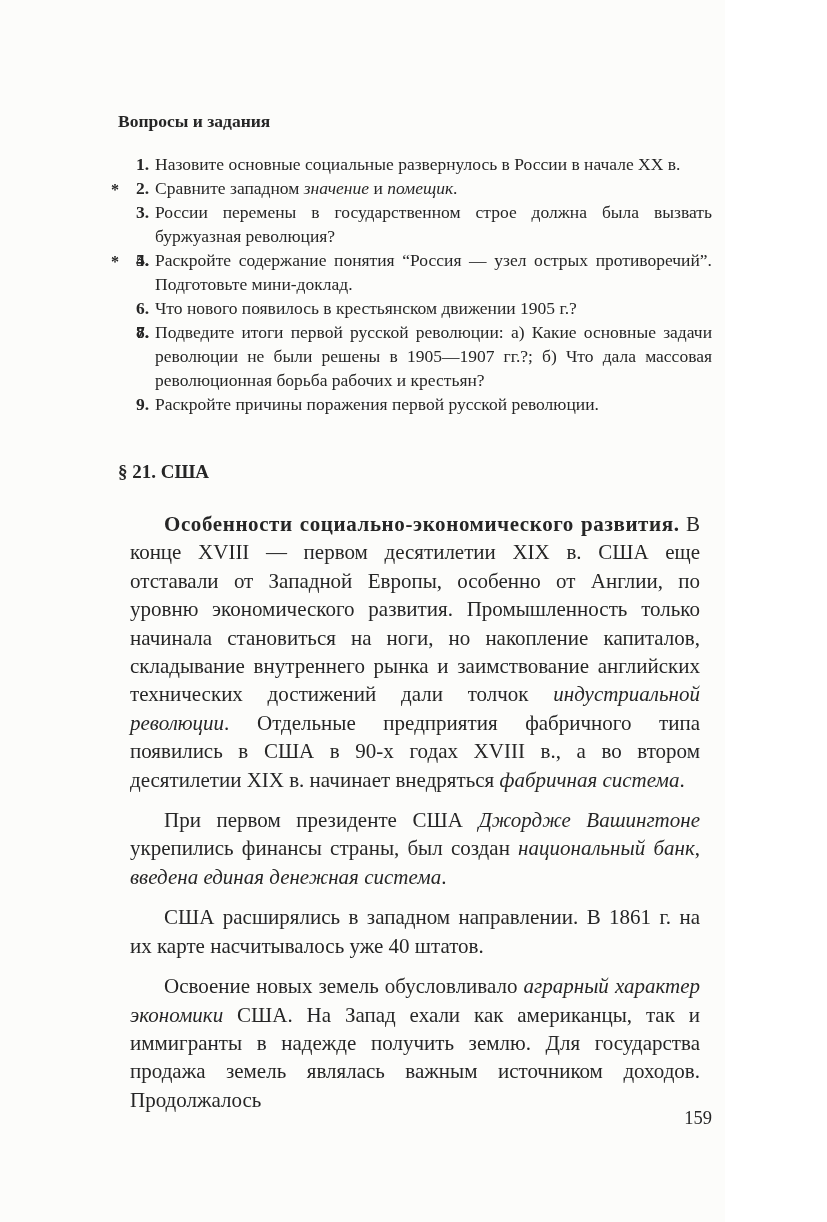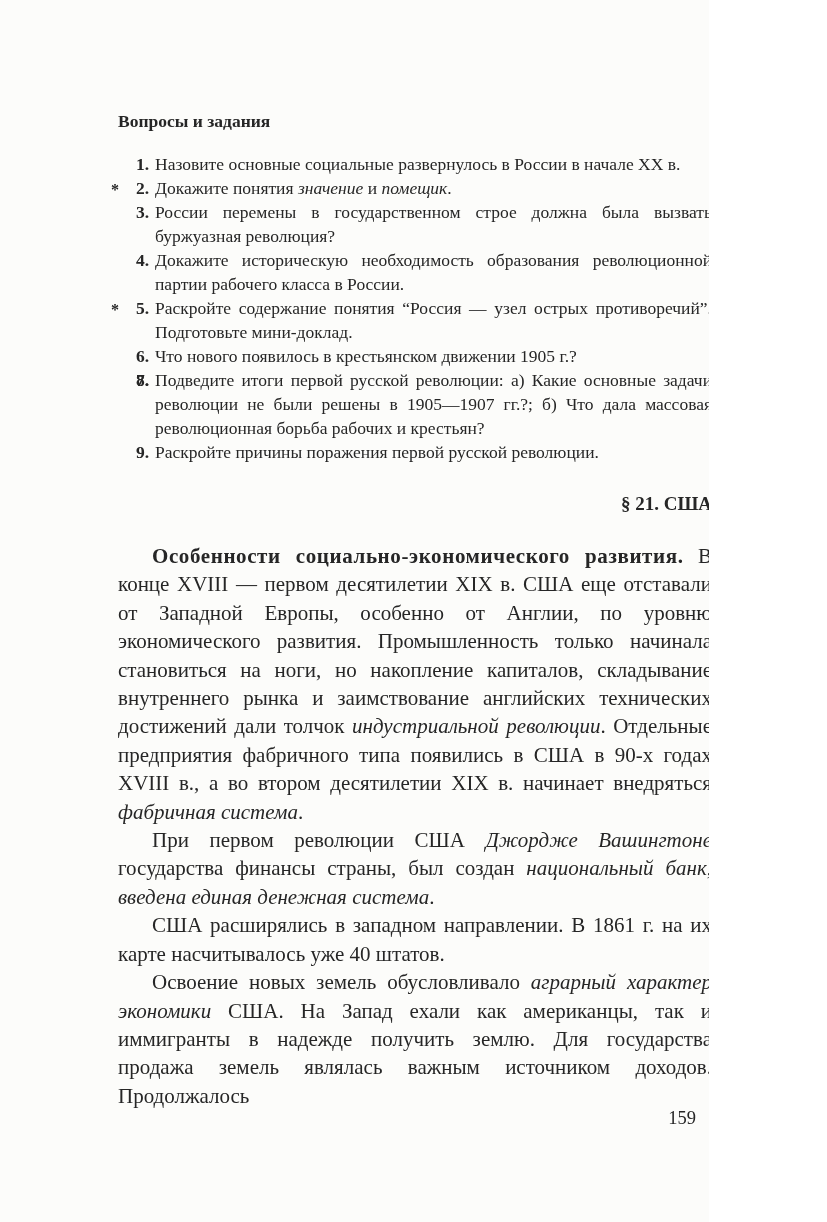--- a/index.html
+++ b/index.html
@@ -4,20 +4,21 @@
 <style>
   html, body { margin: 0; padding: 0; }
   .page {
     position: relative;
     width: 709px;
     height: 1222px;
     background: #fcfcfa;
     color: #262626;
     font-family: "Liberation Serif", "DejaVu Serif", serif;
     overflow: hidden;
+    padding-left: 16px;
   }
   .content {
     position: absolute;
     left: 118px;
     top: 110px;
     width: 594px;
   }
   .q-heading {
     font-weight: bold;
     font-size: 17.5px;
@@ -41,67 +42,67 @@
   }
   .q-num {
     position: absolute;
     left: 0;
     top: 0;
     width: 31px;
     text-align: right;
     font-weight: bold;
   }
   .section-heading {
-    text-align: right;
+    text-align: left;
     font-weight: bold;
     font-size: 19px;
     line-height: 24px;
-    margin: 28px 0 26px 0;
+    margin: 44px 0 26px 0;
   }
   .para {
     font-size: 21px;
     line-height: 28.4px;
     text-align: justify;
     text-indent: 34px;
-    margin: 0;
+    margin: 12px;
   }
   .it { font-style: italic; }
   .lead { font-weight: bold; letter-spacing: 0.6px; }
   .page-num {
     position: absolute;
-    left: 102px;
+    left: 118px;
     top: 1108px;
     width: 594px;
     text-align: right;
     font-size: 18.5px;
   }
 </style>
 </head>
 <body>
 
 <div class="page">
   <div class="content">
     <div class="q-heading">Вопросы и задания</div>
 
     <div class="q-list" id="q-list">
         <div class="q-item"><span class="q-num">1.</span><span><span>Назовите основные социальные развернулось в России в начале XX в.</span></span></div>
-        <div class="q-item"><span class="q-star">*</span><span class="q-num">2.</span><span><span>Докажите понятия </span><span class="it">значение</span><span> и </span><span class="it">помещик</span><span>.</span></span></div>
+        <div class="q-item"><span class="q-star">*</span><span class="q-num">2.</span><span><span>Сравните западном </span><span class="it">значение</span><span> и </span><span class="it">помещик</span><span>.</span></span></div>
         <div class="q-item"><span class="q-num">3.</span><span><span>России перемены в государственном строе должна была вызвать буржуазная революция?</span></span></div>
-        <div class="q-item"><span class="q-num">4.</span><span><span>Докажите историческую необходимость образования революционной партии рабочего класса в России.</span></span></div>
+        <div class="q-item"><span class="q-num">4.</span></div>
         <div class="q-item"><span class="q-star">*</span><span class="q-num">5.</span><span><span>Раскройте содержание понятия “Россия — узел острых противоречий”. Подготовьте мини-доклад.</span></span></div>
         <div class="q-item"><span class="q-num">6.</span><span><span>Что нового появилось в крестьянском движении 1905 г.?</span></span></div>
         <div class="q-item"><span class="q-num">7.</span></div>
         <div class="q-item"><span class="q-num">8.</span><span><span>Подведите итоги первой русской революции: а) Какие основные задачи революции не были решены в 1905—1907 гг.?; б) Что дала массовая революционная борьба рабочих и крестьян?</span></span></div>
         <div class="q-item"><span class="q-num">9.</span><span><span>Раскройте причины поражения первой русской революции.</span></span></div>
       </div>
 
     <div class="section-heading">§ 21. США</div>
 
     <div id="paragraphs">
         <p class="para"><span class="lead">Особенности социально-экономического развития.</span><span> В конце XVIII — первом десятилетии XIX в. США еще отставали от Западной Европы, особенно от Англии, по уровню экономического развития. Промышленность только начинала становиться на ноги, но накопление капиталов, складывание внутреннего рынка и заимствование английских технических достижений дали толчок </span><span class="it">индустриальной революции</span><span>. Отдельные предприятия фабричного типа появились в США в 90-х годах XVIII в., а во втором десятилетии XIX в. начинает внедряться </span><span class="it">фабричная система</span><span>.</span></p>
-        <p class="para"><span>При первом революции США </span><span class="it">Джордже Вашингтоне</span><span> государства финансы страны, был создан </span><span class="it">национальный банк</span><span>, </span><span class="it">введена единая денежная система</span><span>.</span></p>
+        <p class="para"><span>При первом президенте США </span><span class="it">Джордже Вашингтоне</span><span> укрепились финансы страны, был создан </span><span class="it">национальный банк</span><span>, </span><span class="it">введена единая денежная система</span><span>.</span></p>
         <p class="para"><span>США расширялись в западном направлении. В 1861 г. на их карте насчитывалось уже 40 штатов.</span></p>
         <p class="para"><span>Освоение новых земель обусловливало </span><span class="it">аграрный характер экономики</span><span> США. На Запад ехали как американцы, так и иммигранты в надежде получить землю. Для государства продажа земель являлась важным источником доходов. Продолжалось </span></p>
       </div>
   </div>
 
   <div class="page-num">159</div>
 </div>
 
 </body></html>

